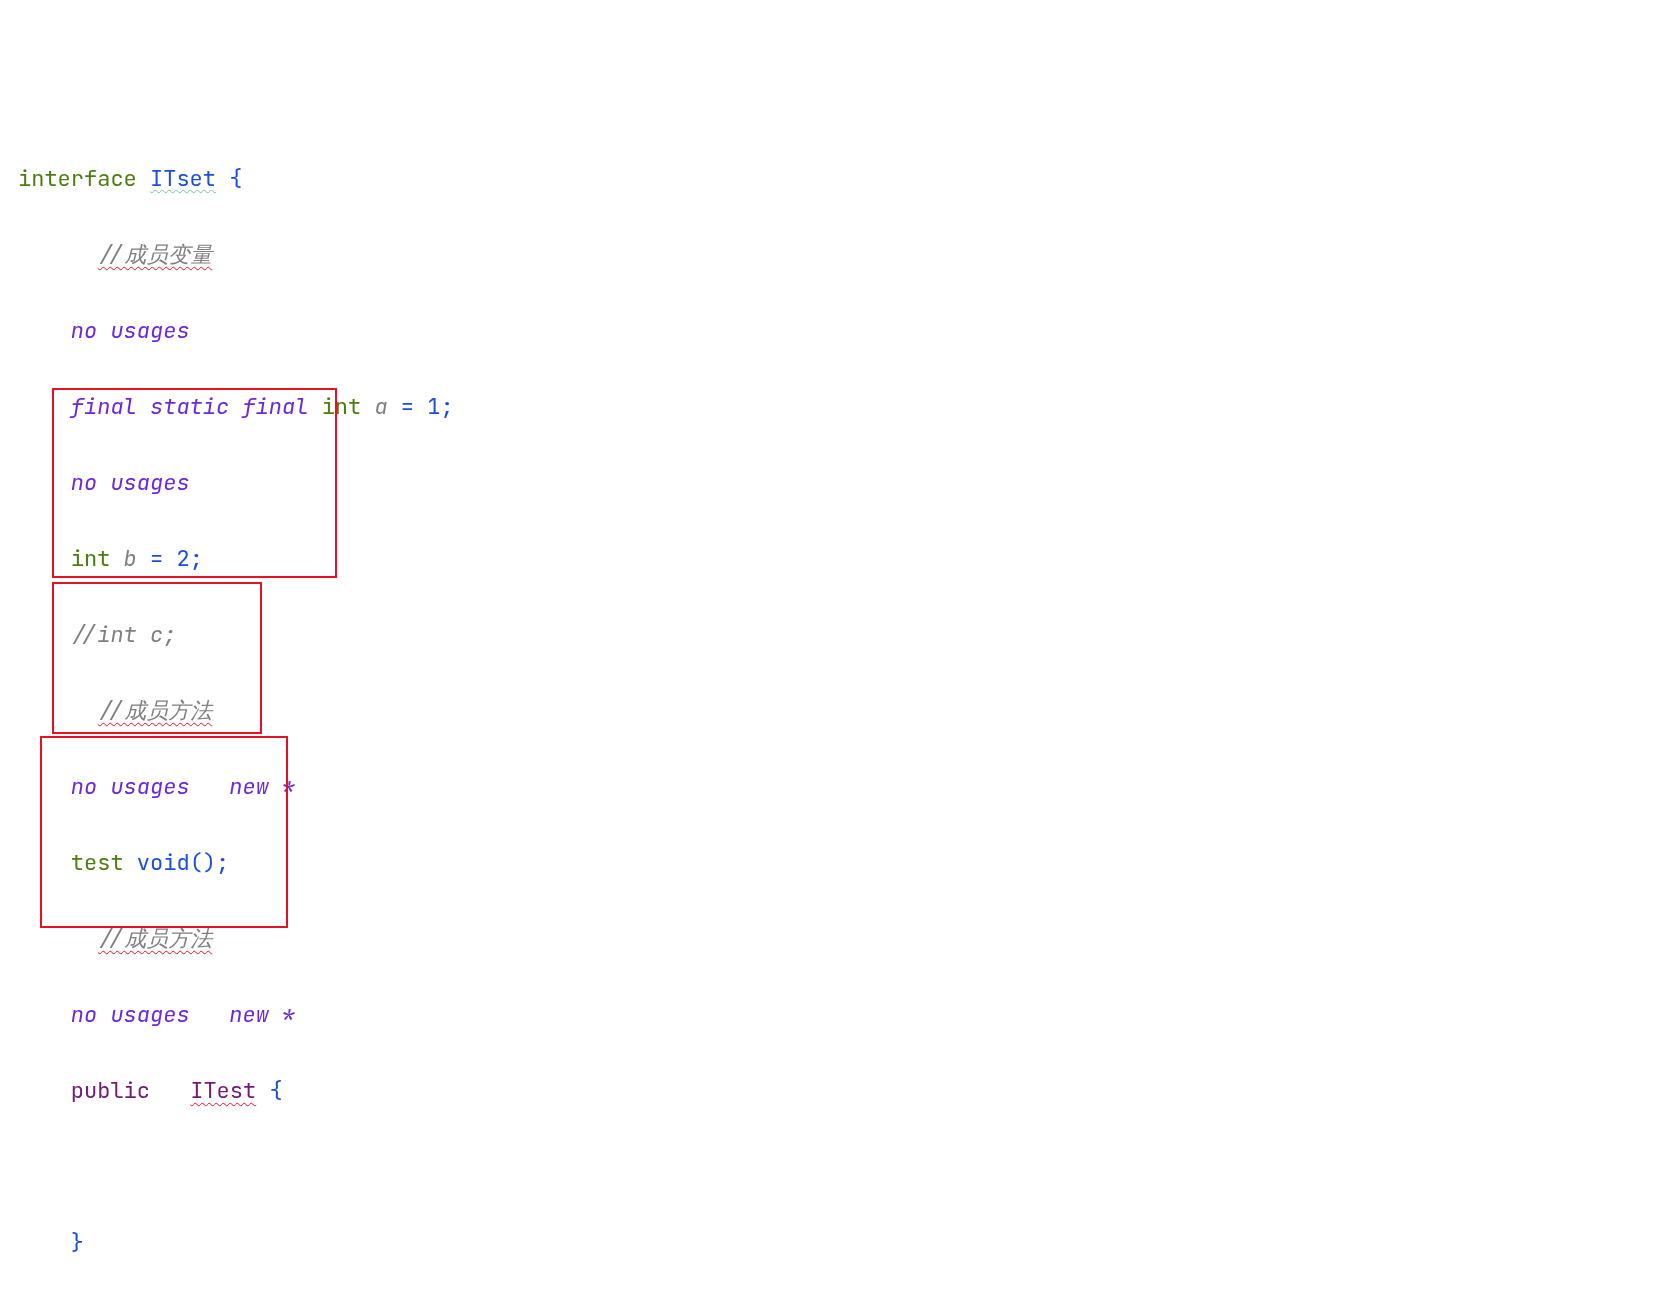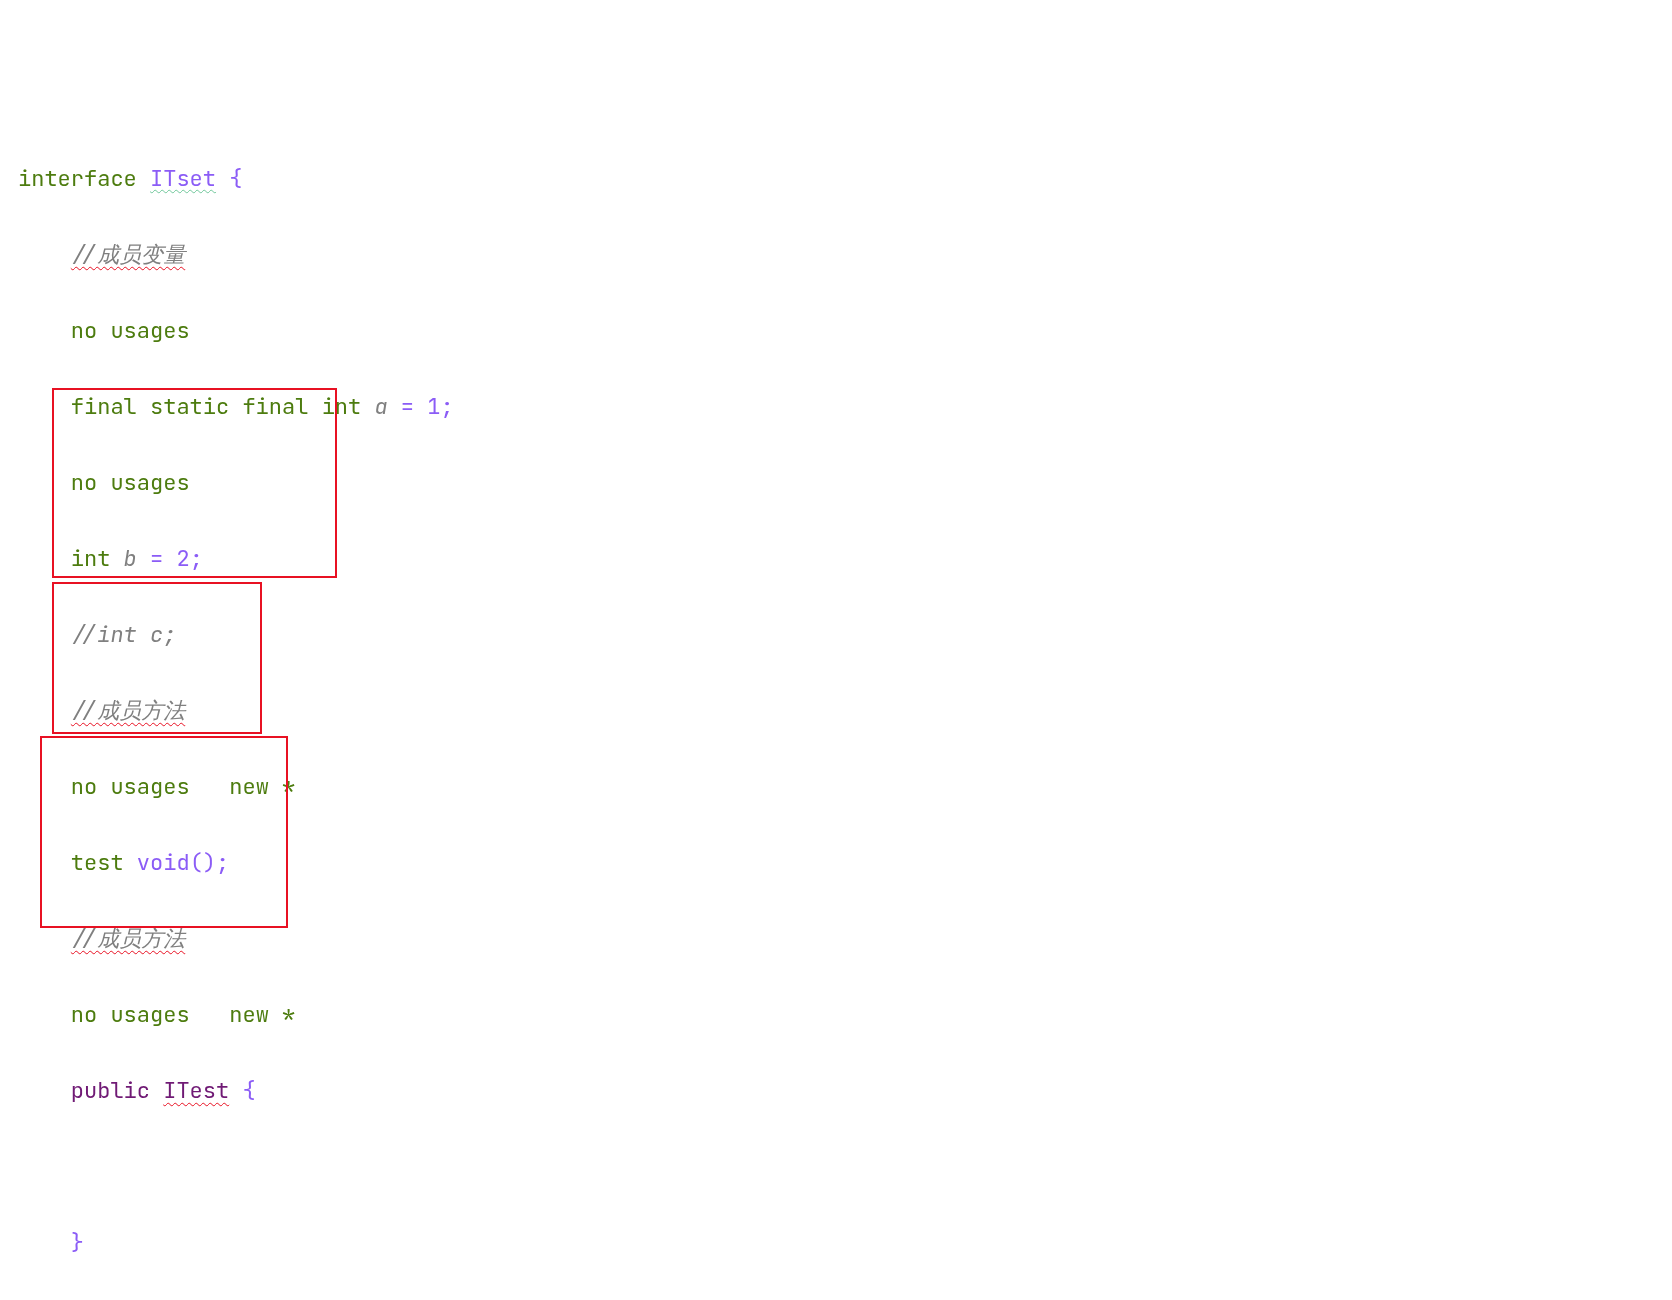--- a/index.html
+++ b/index.html
@@ -11,29 +11,30 @@
       color: #333;
       padding: 8px 0 8px 18px;
       white-space: pre;
       position: relative;
     }
     .code-line {
       min-height: 38px;
       position: relative;
     }
     .kw { color: #4d7c0f; }
-    .gray { color: #4d7c0f; }
+    .gray { color: #6d28d9; font-style: italic; }
     .comment { color: #808080; font-style: italic; }
     .cn-comment { color: #808080; font-style: italic; }
     .ident { color: #701a75; }
-    .dark { color: #8b5cf6; }
+    .dark { color: #1d4ed8; }
     .red-underline { 
       text-decoration: underline wavy #e81123; 
       text-decoration-thickness: 1px;
       text-underline-offset: 4px;
+      margin-left: 27px;
     }
     .green-underline-lite {
       text-decoration: underline wavy rgba(28,167,97,0.6);
       text-decoration-thickness: 1px;
       text-underline-offset: 3px;
     }
     .box {
       position: absolute;
       border: 2px solid #e81123;
       z-index: 5;

